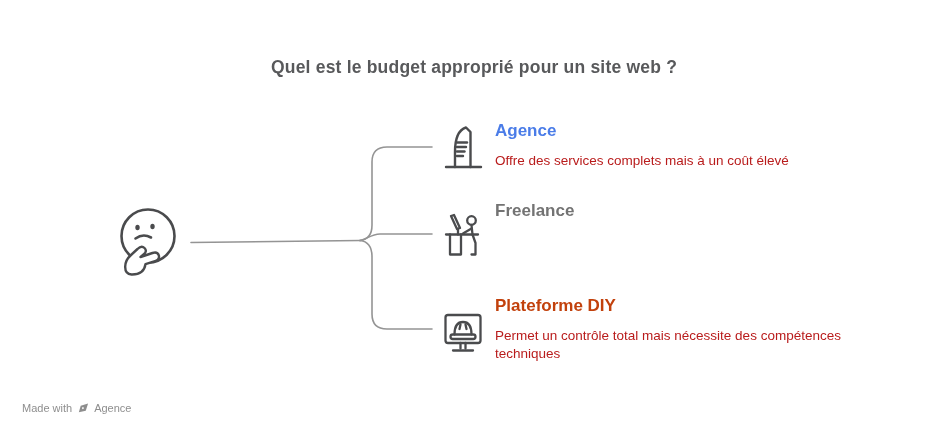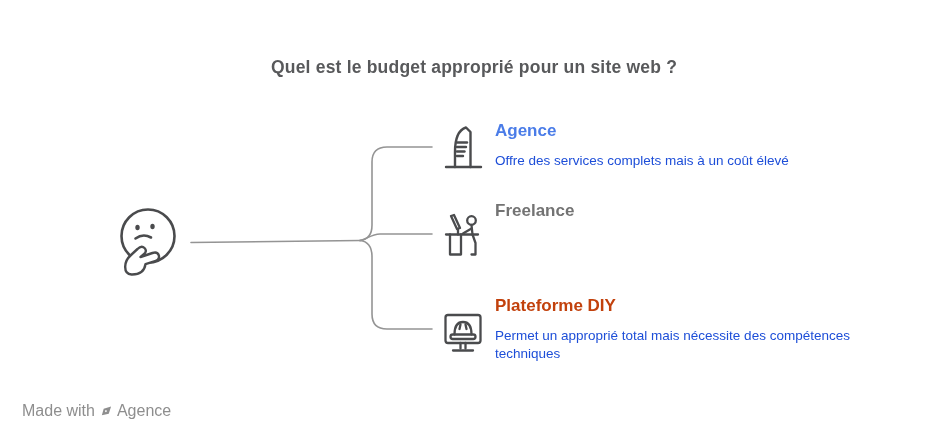--- a/index.html
+++ b/index.html
@@ -10,30 +10,30 @@
   .title{
     position:absolute;left:0;right:0;top:45px;margin:12px;
     text-align:center;font-size:17.5px;font-weight:bold;color:#58595B;letter-spacing:.2px;
   }
   .connectors{position:absolute;left:0;top:0;width:948px;height:438px;pointer-events:none;}
   .root-icon{position:absolute;left:118px;top:206px;width:62px;height:74px;}
   .branch{position:absolute;left:438px;}
   .bicon{position:absolute;left:0;width:50px;height:50px;display:block;}
   .btext{position:absolute;left:57px;top:0;}
   .blabel{font-size:17px;font-weight:bold;line-height:22px;white-space:nowrap;}
-  .bdesc{margin-top:10px;font-size:13.5px;line-height:18px;color:#1d4ed8;}
+  .bdesc{margin-top:10px;font-size:13.5px;line-height:18px;color:#b91c1c;}
   .accent-blue{color:#4A7CE8;}
   .accent-green{color:#737373;}
   .accent-orange{color:#c2410c;}
   .w1{width:400px;}
   .w2{width:368px;}
   .w3{width:392px;}
   .footer{
     position:absolute;left:22px;top:402px;display:flex;align-items:center;gap:5px;
-    font-size:16px;color:#8E8E8E;
+    font-size:11px;color:#8E8E8E;
   }
   .icon-stroke{stroke:#4A4B4D;fill:none;stroke-linecap:round;stroke-linejoin:round;}
 </style>
 </head>
 <body>
 
 <div class="canvas">
 
   <h1 class="title">Quel est le budget approprié pour un site web ?</h1>
 
@@ -103,21 +103,21 @@
           <path d="M22.5 32 V37.5 M27.5 32 V37.5"></path>
           <path d="M15 39.5 H35"></path>
           <path d="M16.5 23.5 Q16.5 11 25 11 Q33.5 11 33.5 23.5"></path>
           <path d="M22.5 13.5 L21.5 18 M27.5 13.5 L28.5 18"></path>
           <rect x="12.5" y="23.5" width="25" height="4.5" rx="2.25"></rect>
         </g>
       </svg>
     </span>
     <div class="btext">
       <div class="blabel accent-orange">Plateforme DIY</div>
-      <div class="bdesc w3">Permet un approprié total mais nécessite des compétences techniques</div>
+      <div class="bdesc w3">Permet un contrôle total mais nécessite des compétences techniques</div>
     </div>
   </div>
 
   <div class="footer">
     <span>Made with</span>
     <span style="display:inline-flex;">
       <svg width="12" height="12" viewBox="0 0 13 13">
         <path d="M2 11 L4 4 L12 1.5 L9.5 9.5 L2 11 Z M6.4 5.6 a1 1 0 1 0 .01 0" fill="#8E8E8E" fill-rule="evenodd"></path>
       </svg>
     </span>

